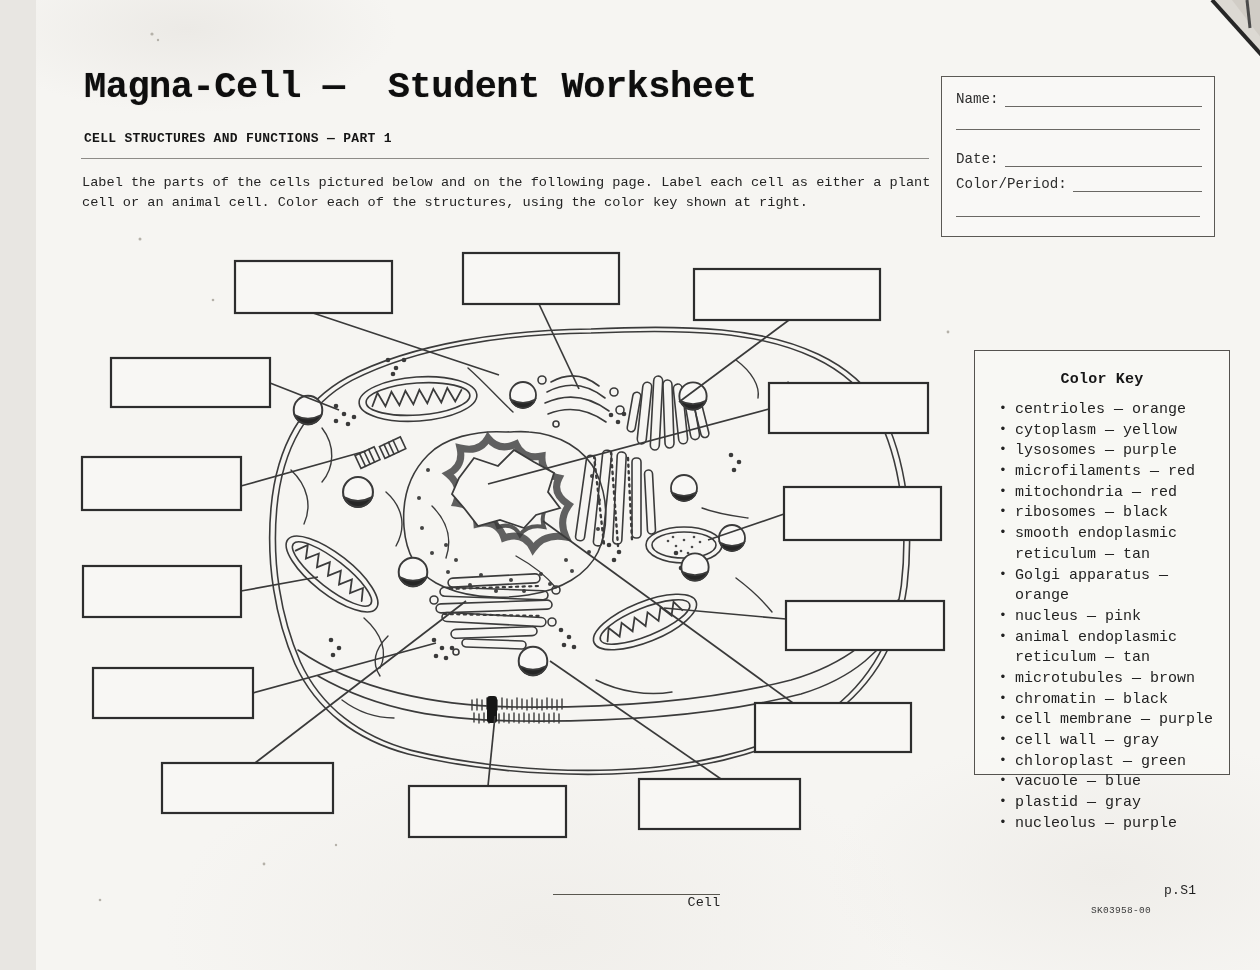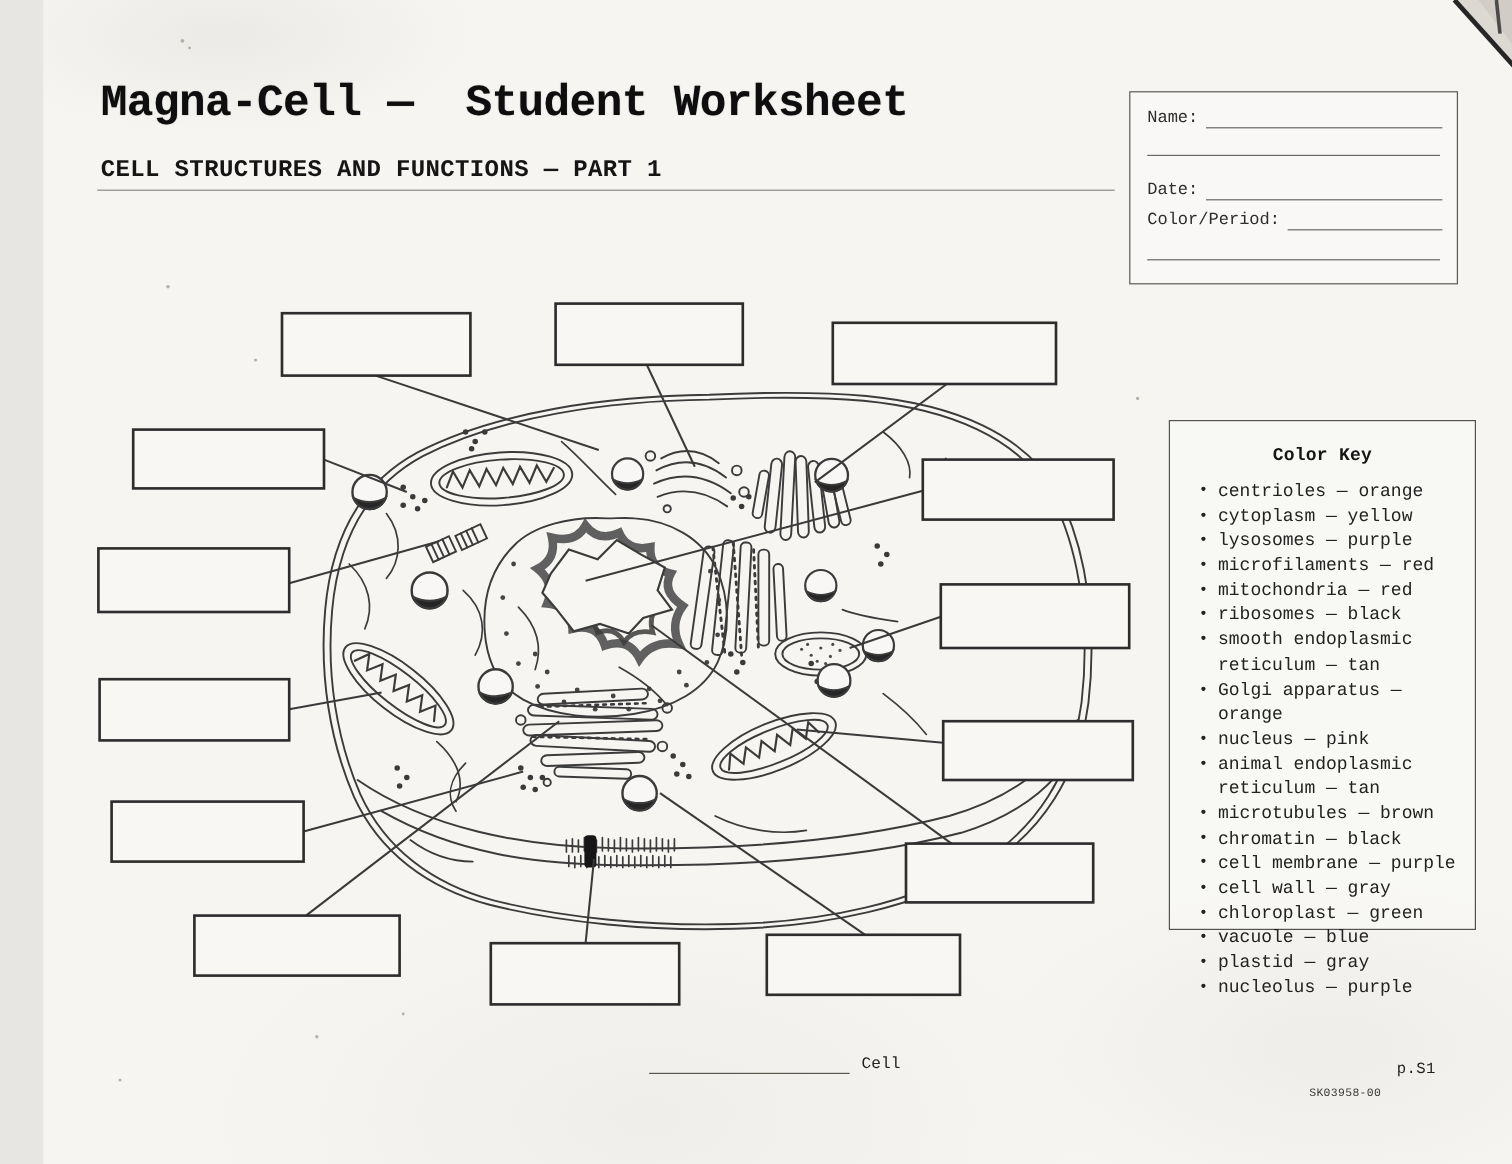--- a/index.html
+++ b/index.html
@@ -13,21 +13,21 @@
     font-family:Liberation Mono, monospace;color:#1c1c1c;margin-left:36px;
   }
   .abs{position:absolute;}
   
   .title{
     left:48px;top:66px;font-size:37px;font-weight:bold;letter-spacing:-0.5px;
     color:#0e0e0e;white-space:pre;margin:0;
     text-shadow:0 0 1px rgba(0,0,0,.35);
   }
   .subtitle{
-    left:48px;top:131px;font-size:20px;font-weight:bold;color:#151515;
+    left:48px;top:131px;font-size:13px;font-weight:bold;color:#151515;
     letter-spacing:.3px;margin:0;
   }
   .header-rule{left:45px;top:158px;width:848px;border-top:1.6px solid #8d8b87;}
   .instructions{
     left:46px;top:173px;width:852px;font-size:13.6px;line-height:1.5;color:#242424;margin:0;
   }
   
   .name-box{
     left:905px;top:76px;width:272px;height:159px;
     border:1.6px solid #5b5955;background:rgba(251,250,248,.6);
@@ -46,35 +46,36 @@
   .ck-list li{
     position:relative;font-size:15px;line-height:1.38;color:#222;padding-left:16px;margin:0;
   }
   .ck-list li::before{
     content:"•";position:absolute;left:0;top:0;color:#222;font-size:13px;
   }
   
   .footer-page{left:1128px;top:883px;font-size:13px;color:#1f1f1f;letter-spacing:.3px;}
   .footer-code{left:1055px;top:905px;font-size:9.5px;color:#3a3a3a;letter-spacing:.3px;}
   
-  .cell-blank{left:505px;top:876px;display:flex;align-items:flex-end;}
+  .cell-blank{left:517px;top:876px;display:flex;align-items:flex-end;flex-direction:column;}
   .cell-blank-line{width:167px;border-bottom:1.4px solid #59574f;height:18px;}
   .cell-blank-label{font-size:13.5px;color:#222;padding-left:10px;}
   
   #diagram-svg{position:absolute;left:0;top:0;pointer-events:none;}
   #diagram-svg .label-box{pointer-events:auto;cursor:text;}
 </style>
 </head>
 <body>
 
 <div class="page">
 
   <h1 class="abs title">Magna-Cell —  Student Worksheet</h1>
   <h2 class="abs subtitle">CELL STRUCTURES AND FUNCTIONS — PART 1</h2>
   <div class="abs header-rule"></div>
+  <p class="abs instructions">Label the parts of the cells pictured below and on the following page. Label each cell as either a plant cell or an animal cell. Color each of the structures, using the color key shown at right.</p>
 
   <div class="abs name-box">
     <div class="nb-row" style="top:14px;text-align:right;">
       <span class="nb-label">Name:</span>
       <span class="nb-line"></span>
     </div>
     <div class="nb-fullline" style="top:52px;"></div>
     <div class="nb-row" style="top:74px;">
       <span class="nb-label">Date:</span>
       <span class="nb-line"></span>

